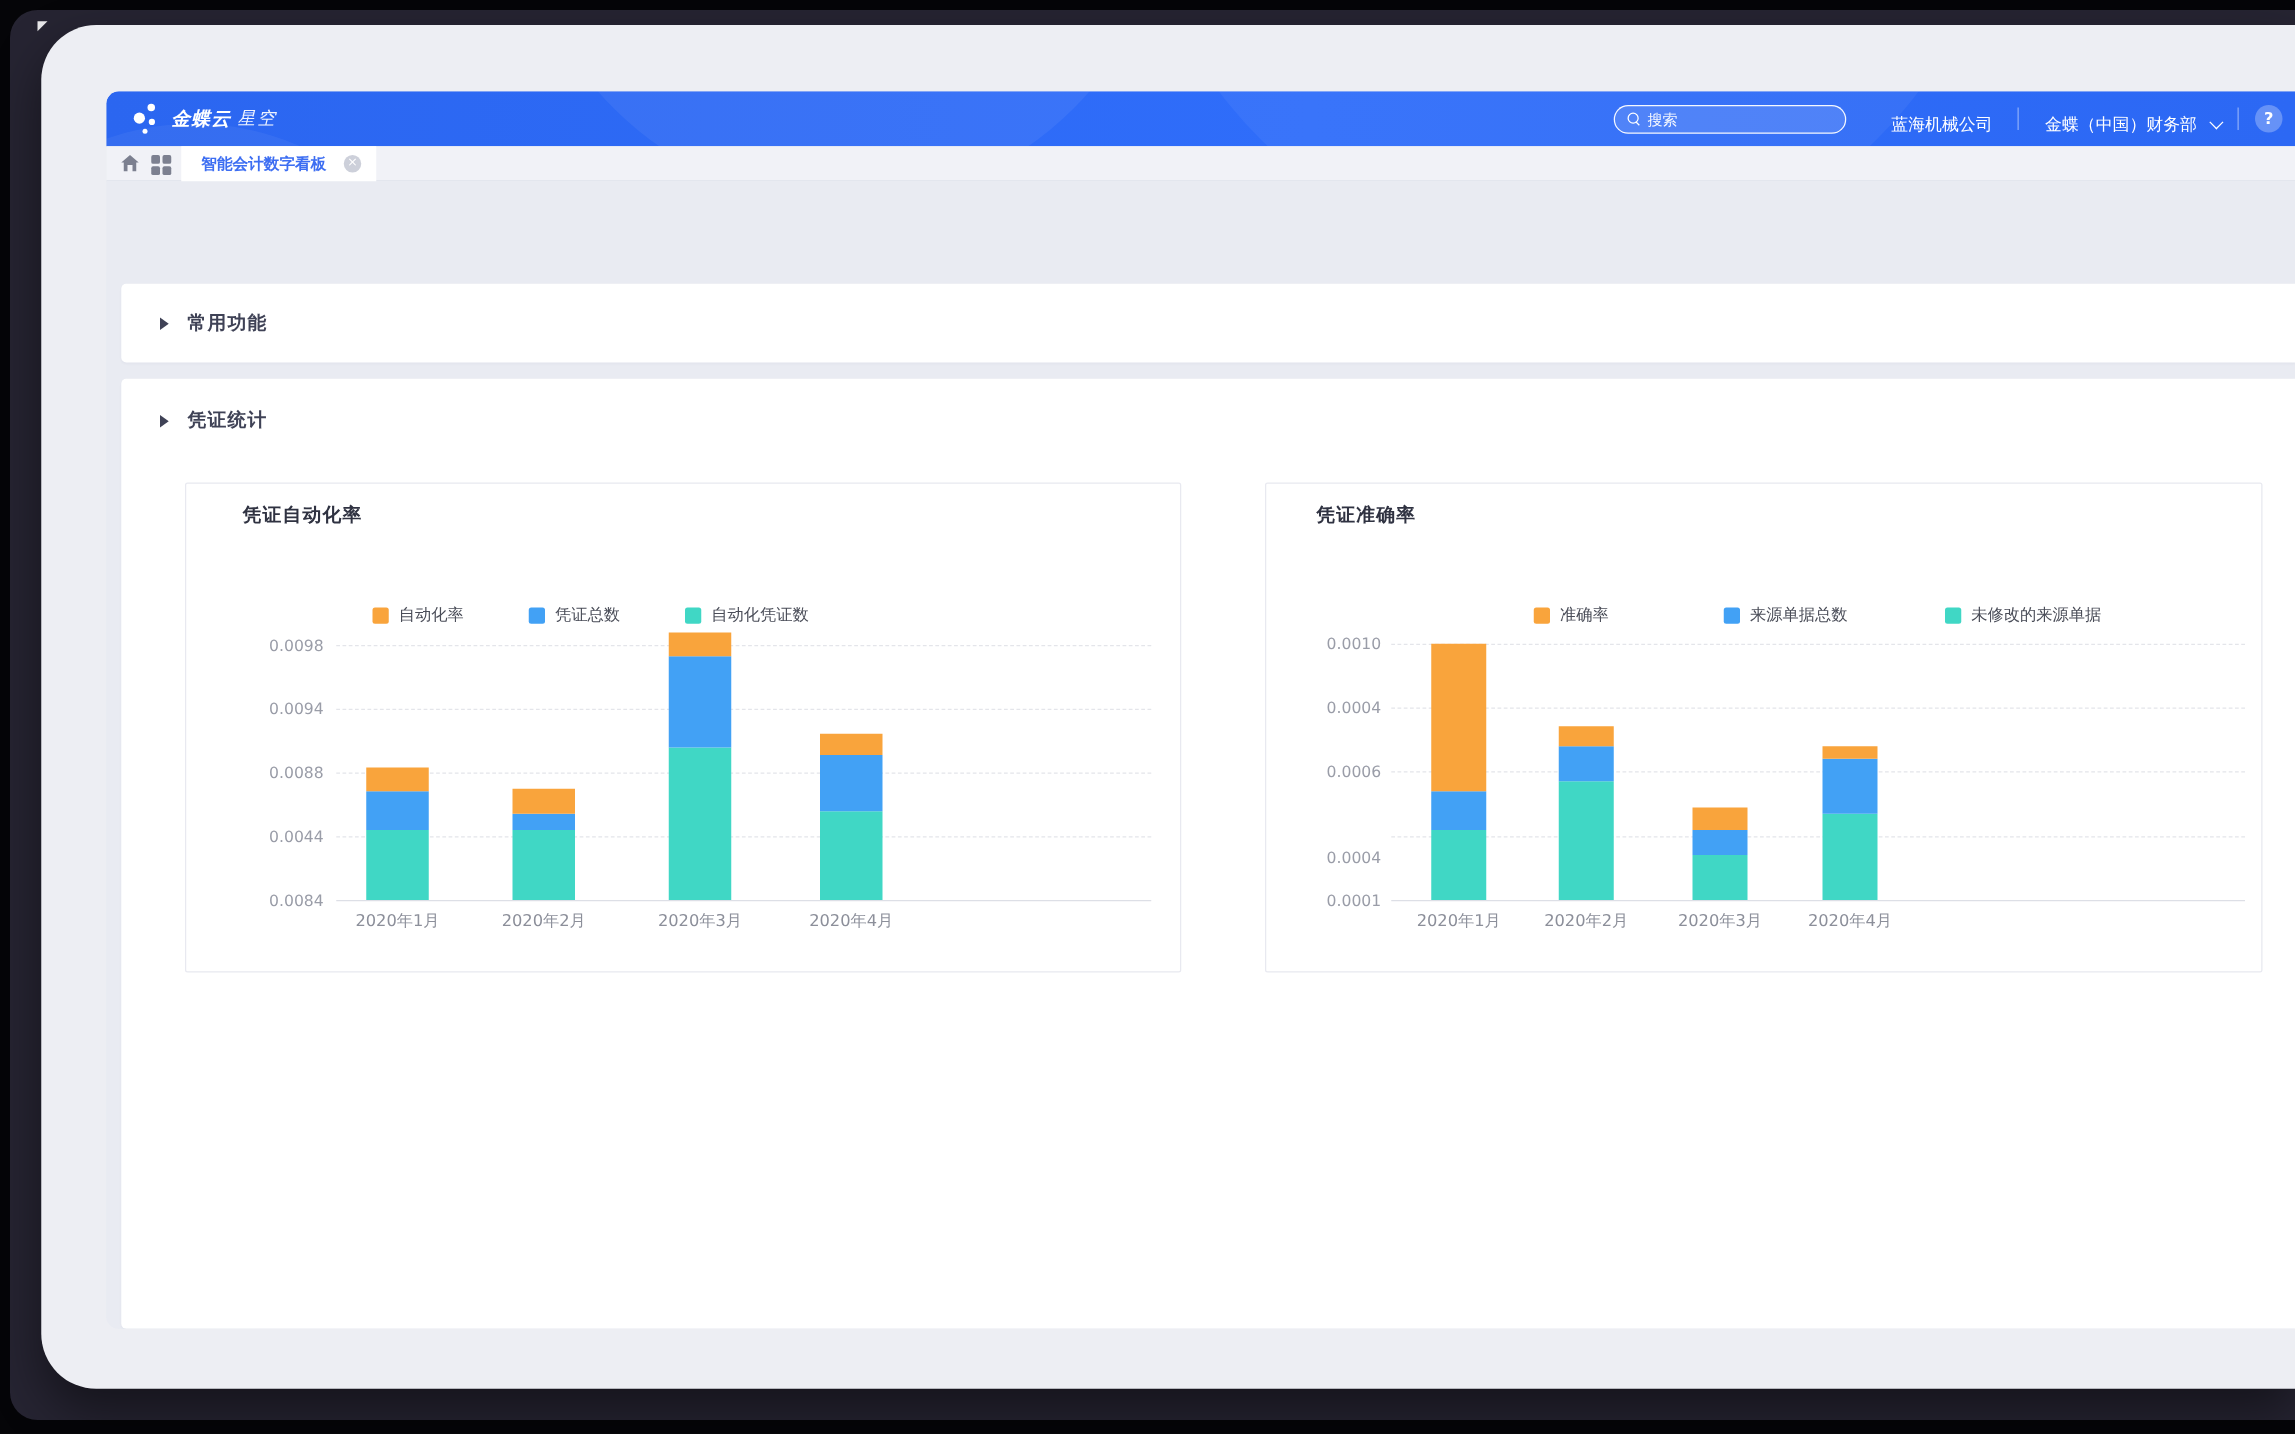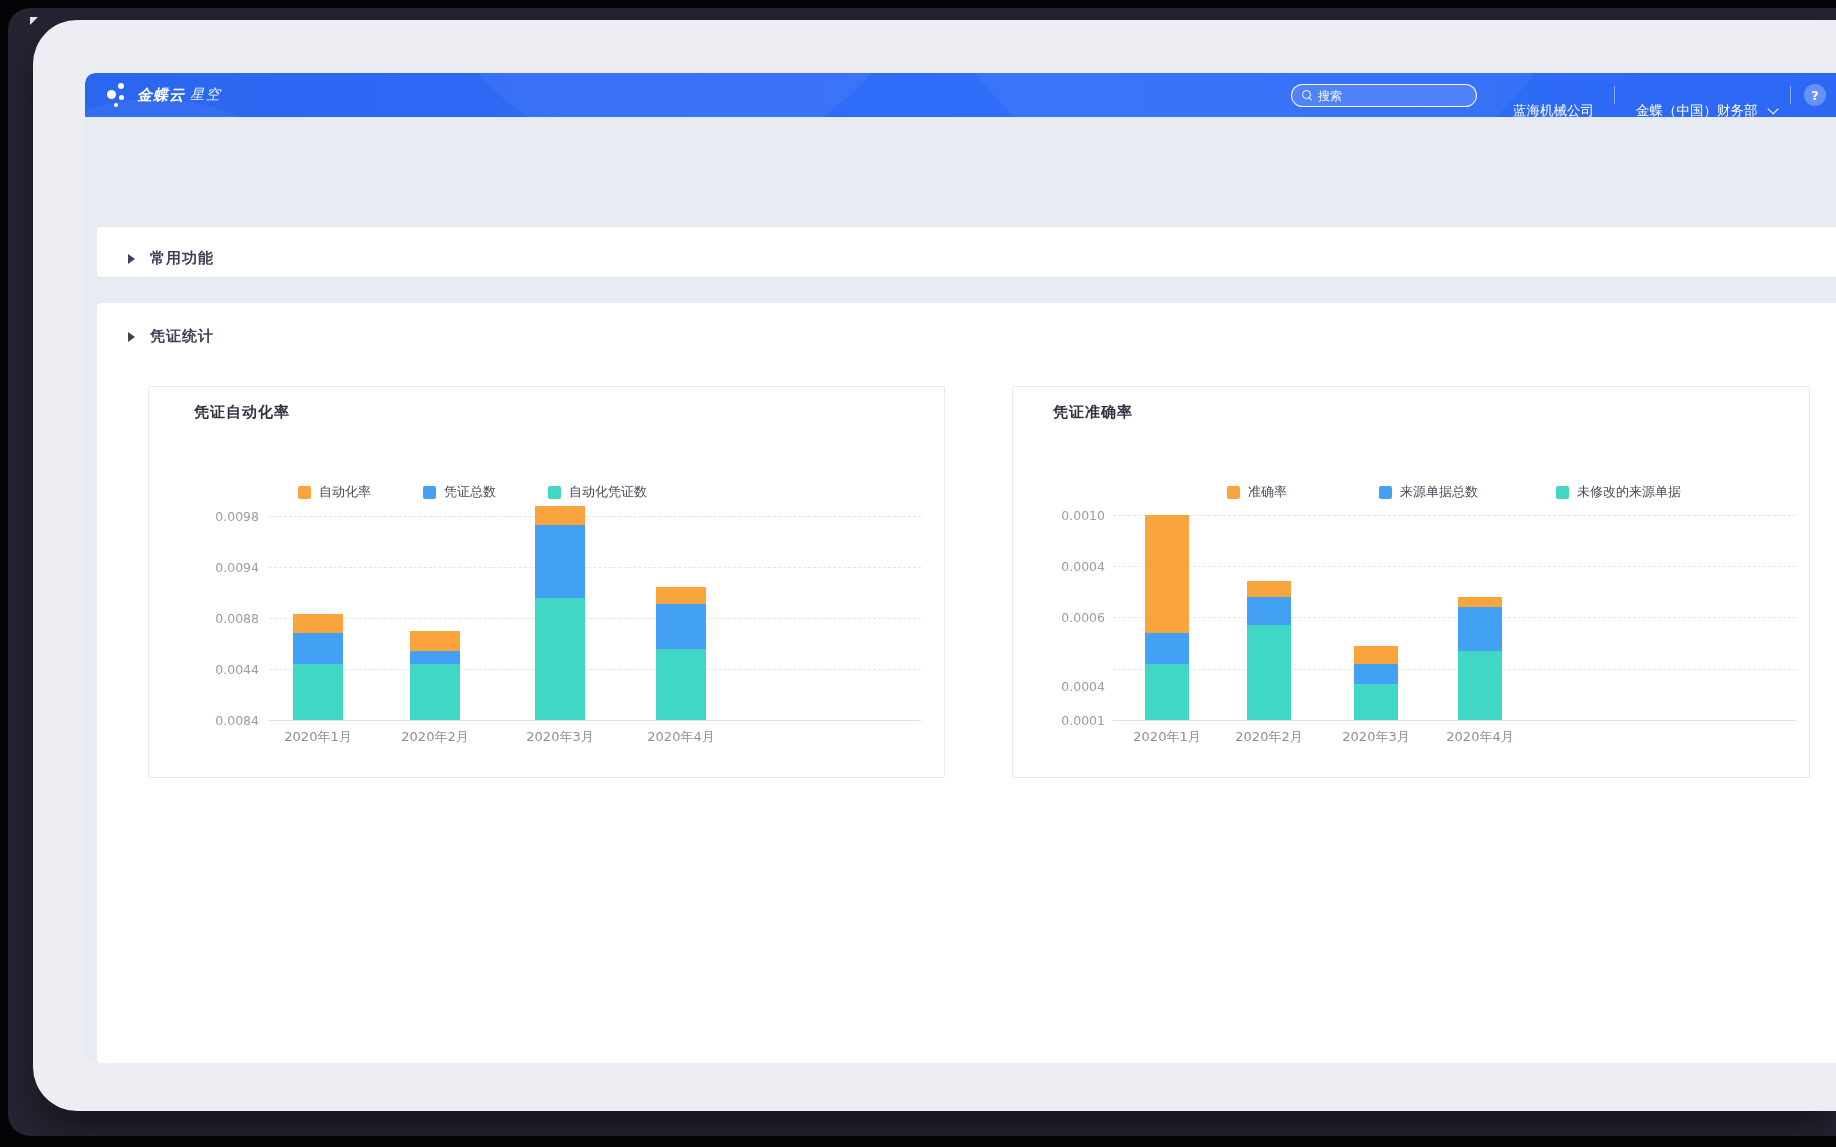--- a/index.html
+++ b/index.html
@@ -37,21 +37,21 @@
                  border:1px solid rgba(255,255,255,.95); border-radius:12px;
                  background:rgba(255,255,255,.12); display:flex; align-items:center; padding:0 10px; }
   .search-pill input { background:transparent; border:none; outline:none; color:#fff;
                  font-size:12px; width:140px; font-family:inherit; }
   .search-pill input::placeholder { color:rgba(255,255,255,.95); }
   .mag { width:11px; height:11px; margin-right:5px; position:relative; flex:0 0 auto; }
   .mag::before { content:""; position:absolute; left:0; top:0; width:7px; height:7px;
                  border:1.4px solid #fff; border-radius:50%; }
   .mag::after { content:""; position:absolute; left:7px; top:7px; width:4px; height:1.4px;
                 background:#fff; transform:rotate(45deg); transform-origin:0 0; }
-  .topbar-text { position:absolute; top:16px; height:44px; display:flex; align-items:center;
+  .topbar-text { position:absolute; top:5px; height:44px; display:flex; align-items:center;
                  color:#fff; font-size:13.5px; white-space:nowrap; }
   .t-company { left:1428px; }
   .t-div { position:absolute; top:13px; width:1px; height:18px; background:rgba(255,255,255,.45); }
   .t-div1 { left:1529px; } .t-div2 { left:1705px; }
   .t-org { left:1551px; cursor:pointer; }
   .chev { display:inline-block; width:8px; height:8px; border-right:1.6px solid #fff;
           border-bottom:1.6px solid #fff; transform:rotate(45deg) translateY(-3px); margin-left:9px; }
   .help { position:absolute; left:1719px; top:11px; width:22px; height:22px; border-radius:50%;
           background:rgba(255,255,255,.28); color:#fff; font-size:13px; font-weight:bold;
           display:flex; align-items:center; justify-content:center; cursor:pointer; }
@@ -93,21 +93,21 @@
   .cal::after  { content:""; position:absolute; right:2px; top:-4px; width:1.6px; height:4px; background:#9AA0AD; }
   .cal .bar { position:absolute; left:0; top:2.5px; width:100%; height:1.4px; background:#9AA0AD; }
   .btn-query { position:absolute; left:1680px; top:23px; width:49px; height:28px; background:#fff;
                border:1px solid #D6D8E0; border-radius:3px; font-size:12px; color:#555867;
                font-family:inherit; cursor:pointer; }
 
   
   .content { position:absolute; left:0; top:144px; right:0; bottom:0; background:#E9EBF2; }
   .card { position:absolute; left:12px; right:0; background:#fff; border-radius:4px 0 0 4px;
           box-shadow:0 1px 2px rgba(40,50,90,.04); }
-  .card1 { top:10px; height:50px;padding-left:44px; }
+  .card1 { top:10px; height:63px;padding-left:44px; }
   .card2 { top:86px; bottom:0;padding-left:40px; }
   .sec-head { position:absolute; left:31px; display:flex; align-items:center; cursor:pointer; }
   .card1 .sec-head { top:22px; } .card2 .sec-head { top:24px; }
   .tri { width:0; height:0; border-left:7px solid #3F4256; border-top:5px solid transparent;
          border-bottom:5px solid transparent; margin-right:15px; }
   .sec-title { font-size:15px; font-weight:600; color:#3F4256; letter-spacing:1px; }
 
   .chart-card { position:absolute; top:83px; height:392px; background:#fff;
                 border:1px solid #E8E9F0; border-radius:2px; }
   .chart-left { left:51px; width:797px; }
@@ -154,20 +154,37 @@
         <div class="topbar-text t-company">蓝海机械公司</div>
         <div class="t-div t-div1"></div>
         <div class="topbar-text t-org">
           <span>金蝶（中国）财务部</span>
           <span class="chev"></span>
         </div>
         <div class="t-div t-div2"></div>
         <div class="help">?</div>
       </div>
 
+      <div class="tabstrip">
+        <div class="ticon home-i">
+          <svg viewBox="0 0 18 18" width="18" height="18">
+            <path d="M9 2 L16 8 L14 8 L14 15 L11 15 L11 10 L7 10 L7 15 L4 15 L4 8 L2 8 Z" fill="#7C8090"></path>
+          </svg>
+        </div>
+        <div class="ticon grid-i">
+          <div class="sq sq1"></div>
+            <div class="sq sq2"></div>
+            <div class="sq sq3"></div>
+            <div class="sq sq4"></div>
+        </div>
+        <div class="tab">
+          <span class="tab-label">智能会计数字看板</span>
+          <span class="tab-close">×</span>
+        </div>
+      </div>
 
 
       <div class="content">
         <div class="card card1">
           <div class="sec-head">
             <span class="tri"></span>
             <span class="sec-title">常用功能</span>
           </div>
         </div>
         <div class="card card2">

